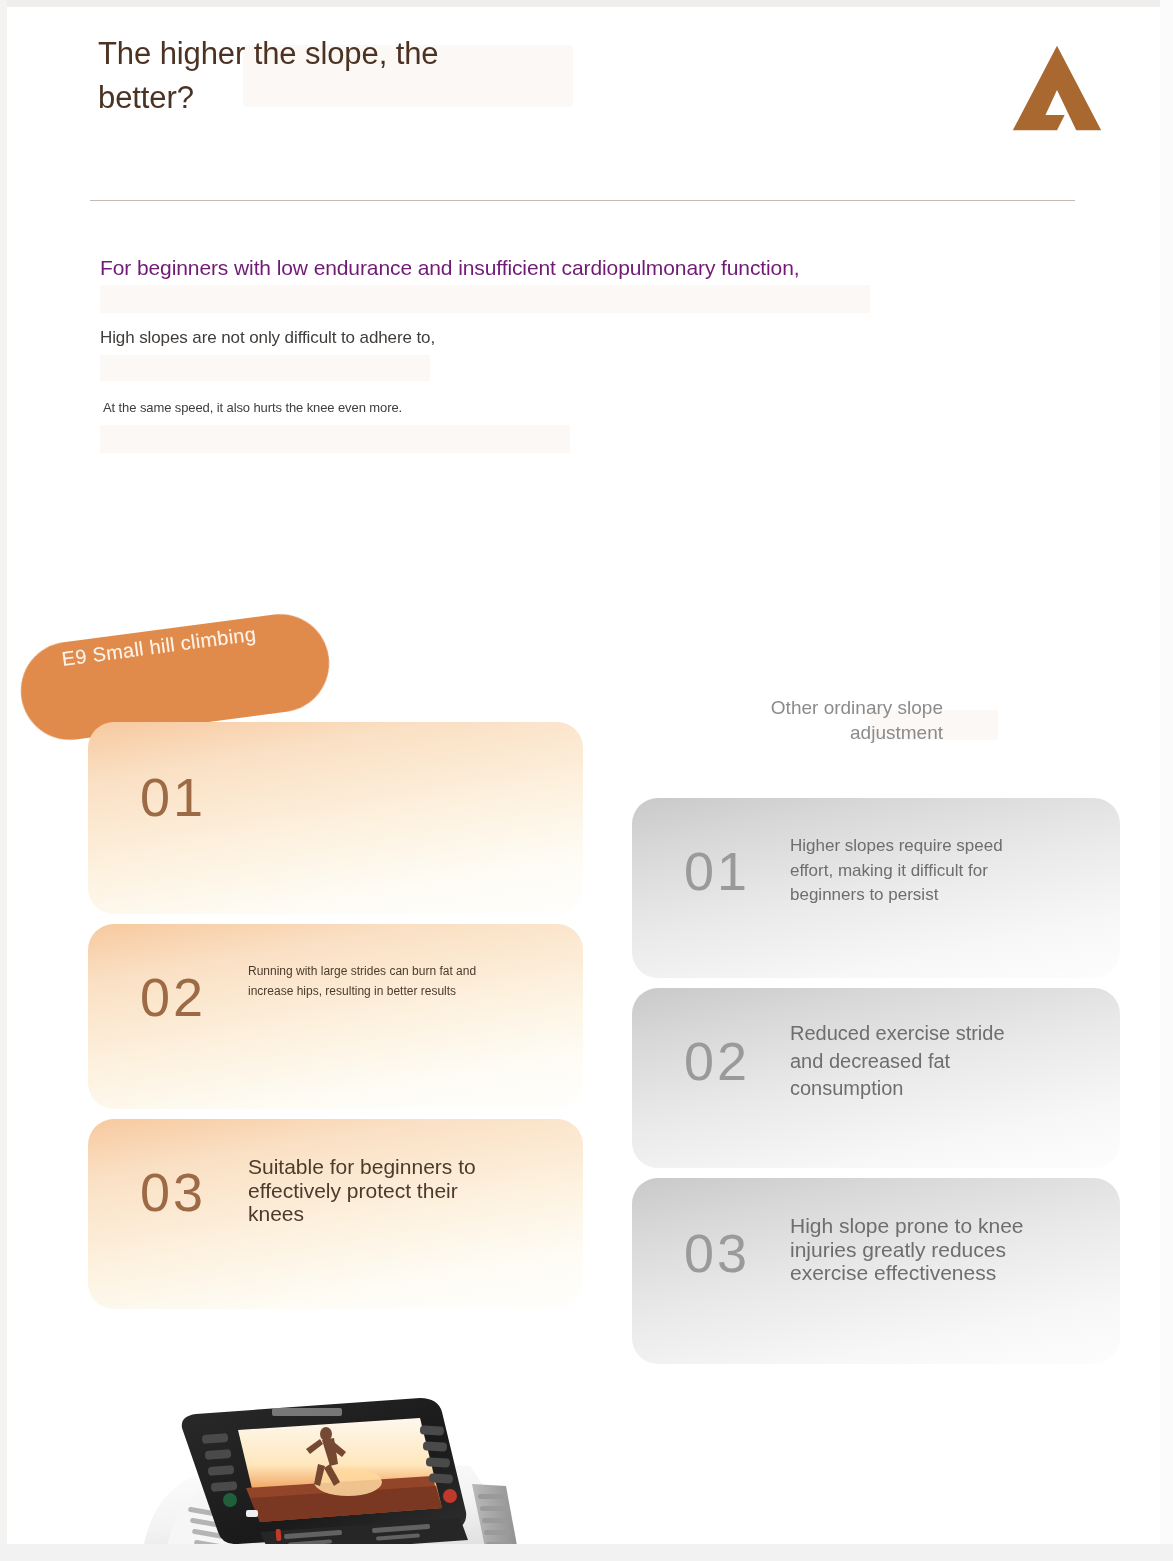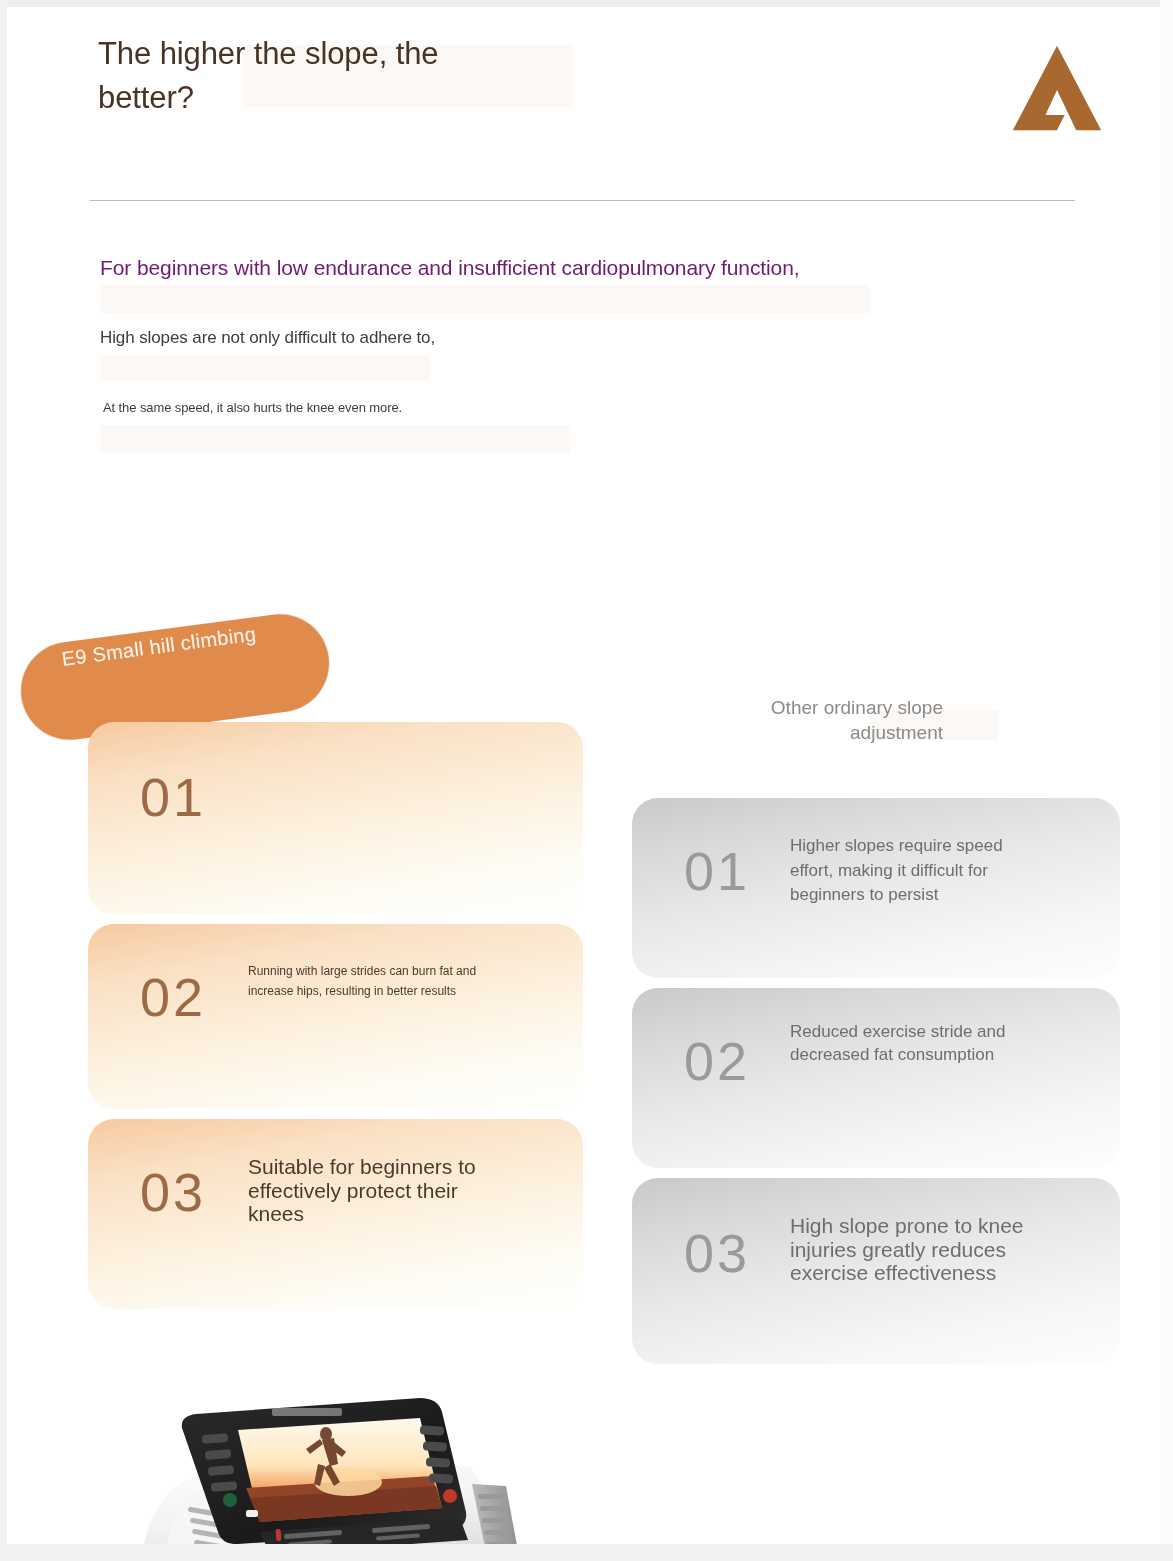--- a/index.html
+++ b/index.html
@@ -128,21 +128,21 @@
     position:absolute;
     color:#6e6e6e;
   }
 
   #gcard1 { top:798px; height:180px; }
   #gcard1 .num { top:46px; }
   #gcard1 .txt { left:158px; top:36px; width:228px; font-size:17px; line-height:1.45; }
 
   #gcard2 { top:988px; height:180px; }
   #gcard2 .num { top:46px; }
-  #gcard2 .txt { left:158px; top:32px; width:250px; font-size:17px; line-height:1.38; }
+  #gcard2 .txt { left:158px; top:32px; width:250px; font-size:20px; line-height:1.38; }
 
   #gcard3 { top:1178px; height:186px; }
   #gcard3 .num { top:48px; }
   #gcard3 .txt { left:158px; top:36px; width:250px; font-size:21px; line-height:1.12; }
 
   
   #treadmill {
     position:absolute; left:120px; top:1382px;
     width:450px; height:200px;
   }

